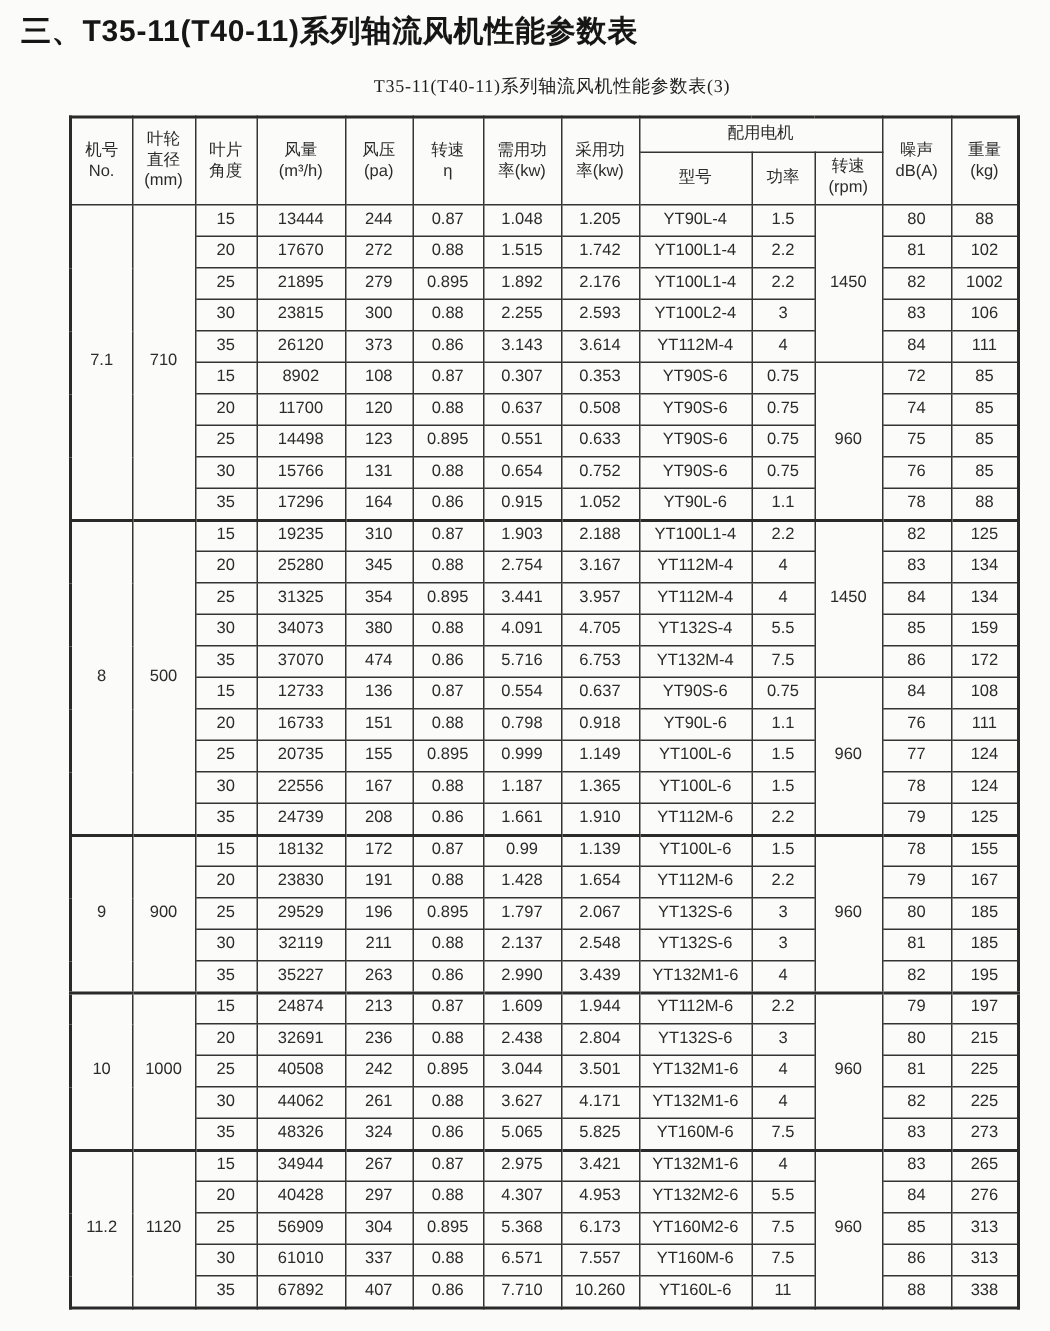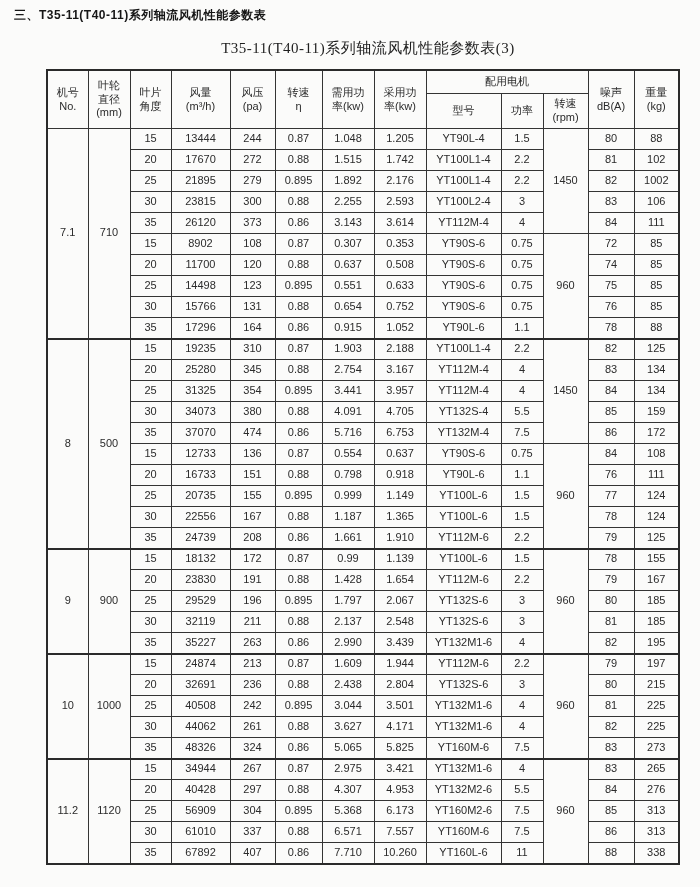--- a/index.html
+++ b/index.html
@@ -7,30 +7,30 @@
     width: 700px; height: 887px;
     background: #fbfbfa;
     font-family: "Liberation Sans", "DejaVu Sans", sans-serif;
     color: #242424;
     -webkit-font-smoothing: antialiased;
   }
   .page { width: 700px; height: 887px; overflow: hidden; position: relative; }
 
   .doc-title {
     margin: 7px 0 0 14px;
-    font-size: 12px;
+    font-size: 20px;
     font-weight: bold;
     letter-spacing: 0.5px;
     color: #161616;
     white-space: nowrap;
   }
   .doc-subtitle {
     margin-top: 15px;
     text-align: center;
-    font-size: 15px;
+    font-size: 12px;
     font-family: "Liberation Serif", "DejaVu Serif", serif;
     color: #1e1e1e;
     letter-spacing: 0.5px;
     margin-left: 36px;
   }
 
   table.perf {
     margin: 11px 0 0 46px;
     width: 620px;
     border-collapse: collapse;

